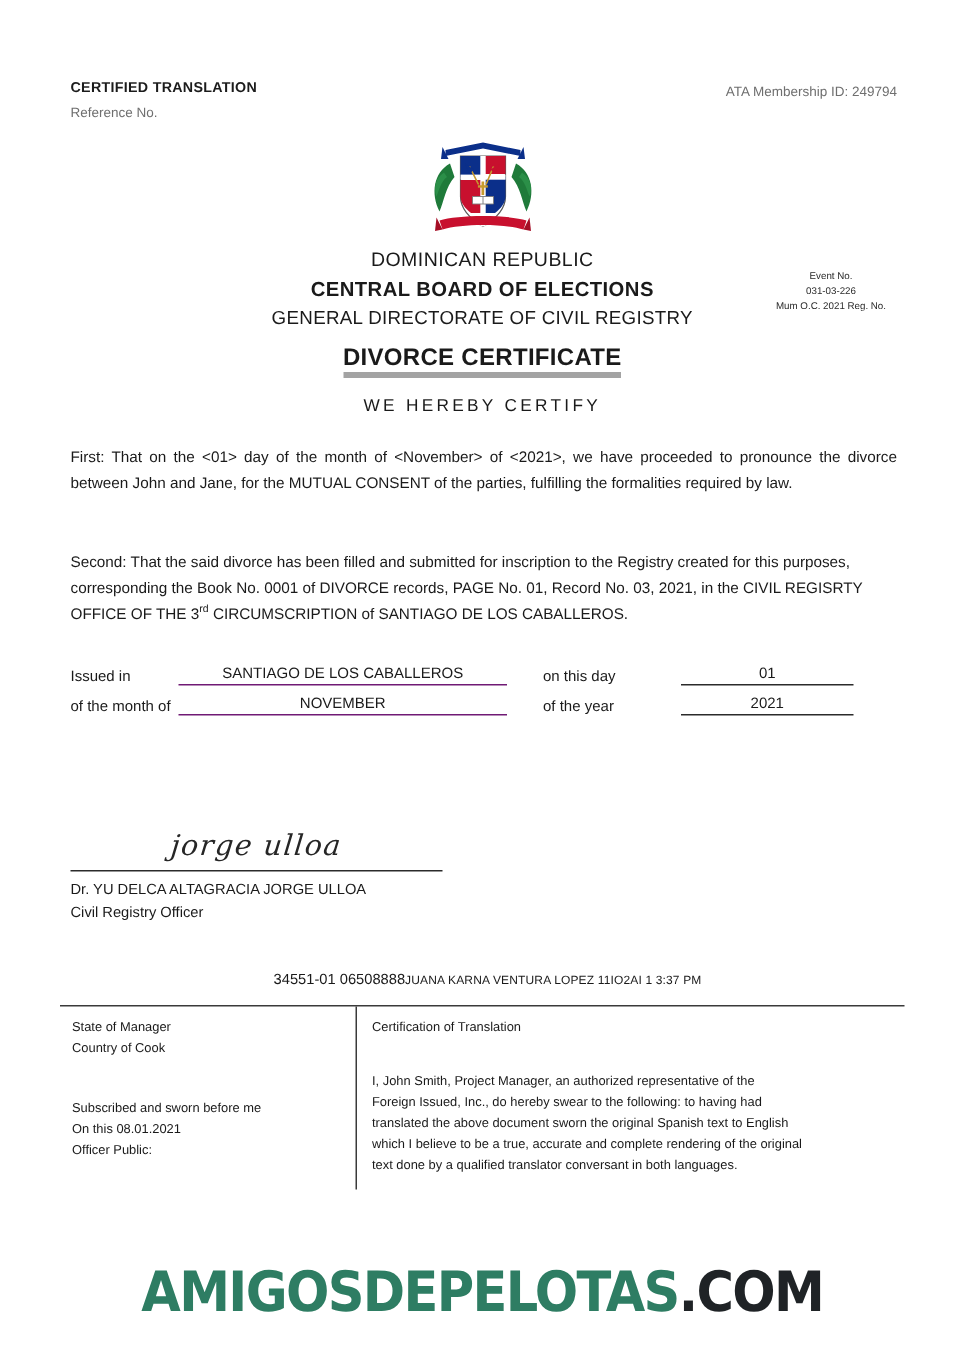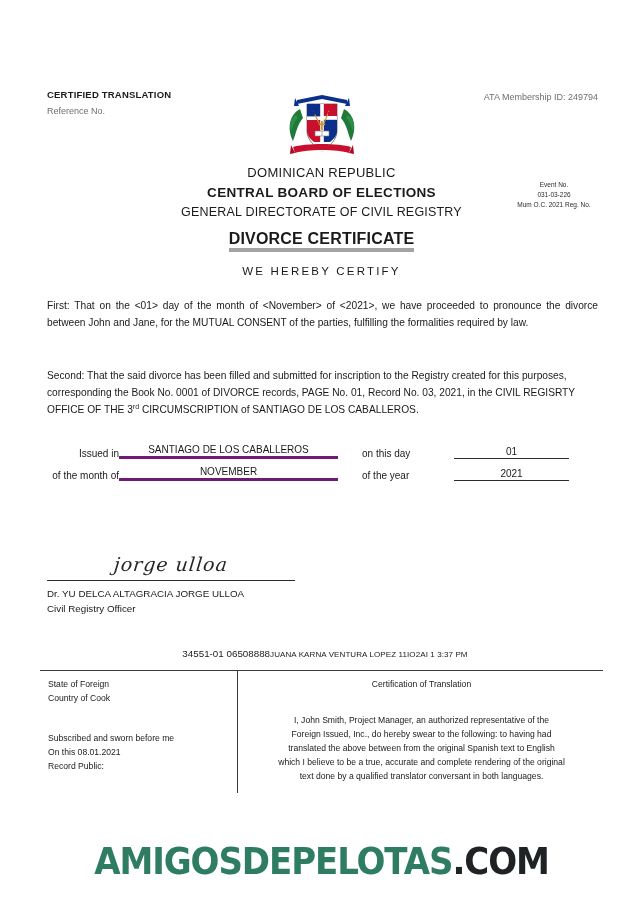--- a/index.html
+++ b/index.html
@@ -25,21 +25,21 @@
   
   .doc-header {
     position: absolute;
     left: 47px;
     top: 52px;
     width: 551px;
     display: flex;
     justify-content: space-between;
     align-items: flex-start;
   }
-  .hdr-left, .hdr-right { line-height: 1.45; margin-top: 36px; }
+  .hdr-left, .hdr-right { line-height: 1.45; }
   .hdr-right { text-align: right; }
   .hdr-title {
     font-size: 9.5px;
     font-weight: bold;
     letter-spacing: 0.2px;
     color: #1b1b1b;
   }
   .hdr-title.ata { color: #1b2a49; }
   .hdr-sub {
     font-size: 9px;
@@ -126,25 +126,25 @@
     left: 47px;
     top: 444px;
     width: 556px;
     font-size: 10px;
   }
   .field-row {
     display: flex;
     align-items: flex-end;
     margin-bottom: 7px;
   }
-  .fl-label { width: 72px; flex: none; color: #1a1a1a; text-align: right; }
+  .fl-label { width: 72px; flex: none; color: #1a1a1a; }
   .fl-value {
     width: 219px;
     flex: none;
-    border-bottom: 3px solid #701a75;
+    border-bottom: 1px solid #701a75;
     text-align: center;
     padding-bottom: 1px;
   }
   .fr-label { width: 92px; flex: none; margin-left: 24px; }
   .fr-value {
     width: 115px;
     flex: none;
     border-bottom: 1px solid #2b2b2b;
     text-align: center;
     padding-bottom: 1px;
@@ -209,21 +209,20 @@
     width: 198px;
     flex: none;
     padding: 7px 8px 0 8px;
     border-right: 1px solid #3a3a3a;
     box-sizing: border-box;
   }
   .nt-right {
     flex: 1;
     padding: 7px 8px 0 10px;
     box-sizing: border-box;
-    text-align: center;
   }
   .nt-line {
     font-size: 8.6px;
     line-height: 1.62;
     color: #1a1a1a;
   }
   .nt-gap { height: 26px; }
   .nt-gap-sm { height: 22px; }
 
   
@@ -337,33 +336,33 @@
     <div class="sig-role">Civil Registry Officer</div>
   </div>
 
   <div class="ref-row">
     <div class="ref-left">34551-01 06508888</div>
     <div class="ref-right">JUANA KARNA VENTURA LOPEZ 11IO2AI 1 3:37 PM</div>
   </div>
 
   <div class="notary-table">
     <div class="nt-left">
-      <div class="nt-line">State of Foreign</div>
+      <div class="nt-line">State of Manager</div>
       <div class="nt-line">Country of Cook</div>
       <div class="nt-gap"></div>
       <div class="nt-line">Subscribed and sworn before me</div>
       <div class="nt-line">On this 08.01.2021</div>
-      <div class="nt-line">Record Public:</div>
+      <div class="nt-line">Officer Public:</div>
     </div>
     <div class="nt-right">
       <div class="nt-line">Certification of Translation</div>
       <div class="nt-gap-sm"></div>
       <div class="nt-line">I, John Smith, Project Manager, an authorized representative of the</div>
       <div class="nt-line">Foreign Issued, Inc., do hereby swear to the following: to having had</div>
-      <div class="nt-line">translated the above between from the original Spanish text to English</div>
+      <div class="nt-line">translated the above document sworn the original Spanish text to English</div>
       <div class="nt-line">which I believe to be a true, accurate and complete rendering of the original</div>
       <div class="nt-line">text done  by a qualified translator conversant in both languages.</div>
     </div>
   </div>
 
   <div class="watermark">
     <span class="wm-main">AMIGOSDEPELOTAS</span><span class="wm-tld">.COM</span>
   </div>
 
 </div>

